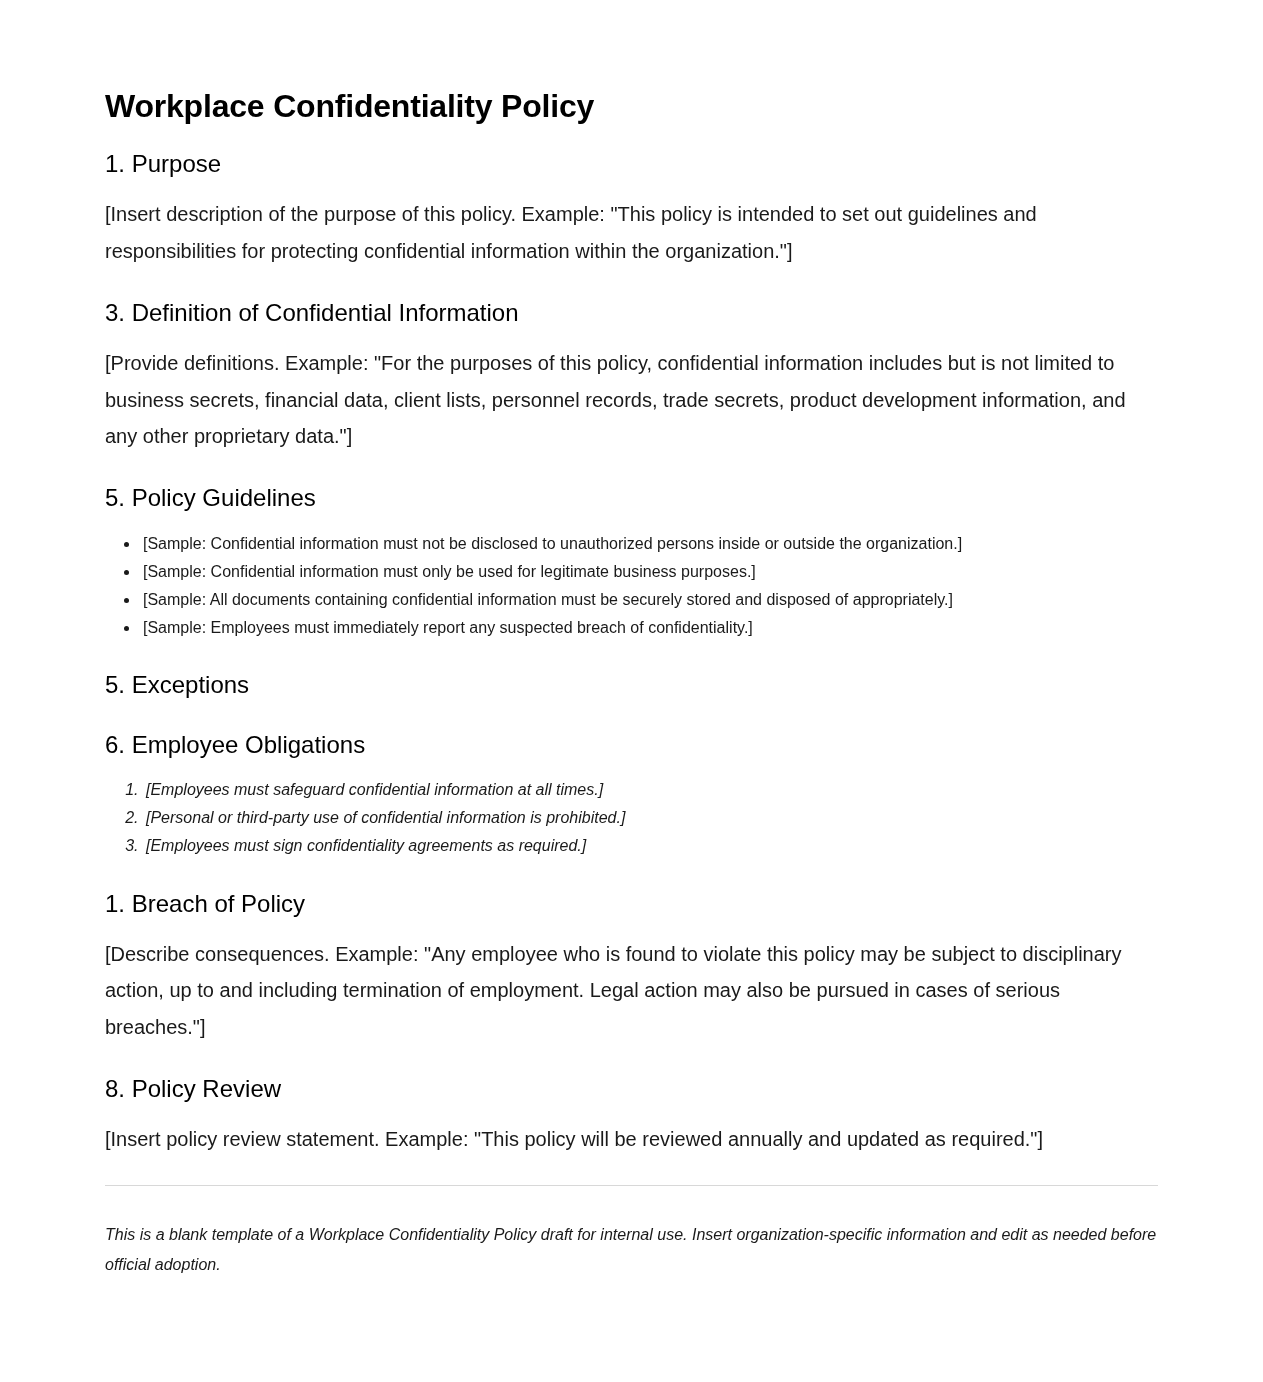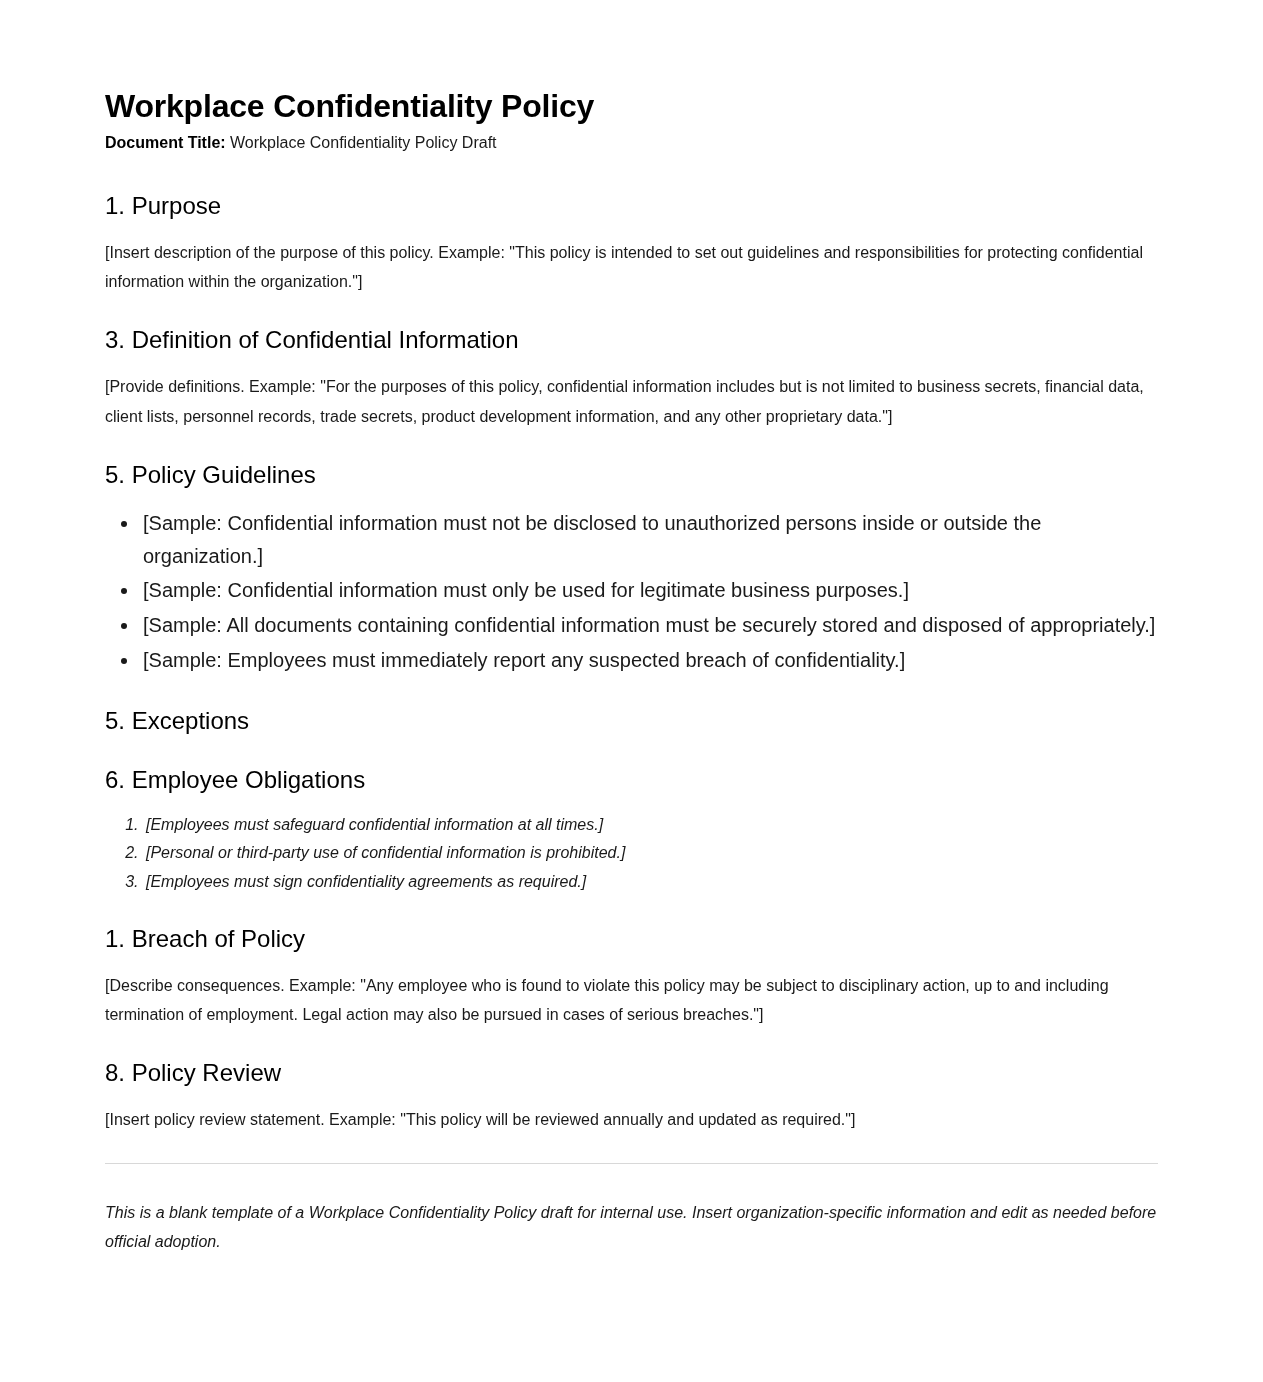--- a/index.html
+++ b/index.html
@@ -22,21 +22,21 @@
   }
   .doc {
     width: 1053px;
   }
 
   h1.doc-title {
     font-size: 32px;
     line-height: 1.25;
     font-weight: bold;
     letter-spacing: -0.2px;
-    margin: 0 0 5px 0;
+    margin: 0 0 22px 0;
     color: #000000;
   }
 
   p.meta-line {
     font-size: 16px;
     line-height: 1.55;
     margin: 0 0 34px 0;
     color: #1a1a1a;
   }
   p.meta-line .meta-label {
@@ -52,34 +52,34 @@
     color: #000000;
   }
 
   section.doc-section {
     margin: 0 0 28px 0;
   }
   section.doc-section:last-of-type {
   }
 
   p.body-text {
-    font-size: 16px;
+    font-size: 20px;
     line-height: 1.82;
     margin: 0;
     color: #1a1a1a;
     text-align: left;
   }
 
   ul.bullet-list {
     margin: 0;
     padding: 0 0 0 35px;
     list-style-type: disc;
   }
   ul.bullet-list li {
-    font-size: 20px;
+    font-size: 16px;
     line-height: 1.64;
     margin: 0 0 2px 0;
     padding-left: 3px;
     color: #1a1a1a;
   }
 
   ol.numbered-list {
     margin: 0;
     padding: 0 0 0 38px;
     list-style-type: decimal;
@@ -109,23 +109,20 @@
   }
 </style>
 </head>
 <body>
 
 <div class="page">
   <article class="doc">
 
     <h1 class="doc-title">Workplace Confidentiality Policy</h1>
 
-    <p class="meta-line">
-      <span class="meta-label">Document Title:</span><span> Workplace Confidentiality Policy Draft</span>
-    </p>
 
     <section class="doc-section">
       <h2 class="section-heading">1. Purpose</h2>
       <p class="body-text">[Insert description of the purpose of this policy. Example: "This policy is intended to set out guidelines and responsibilities for protecting confidential information within the organization."]</p>
     </section>
 
 
     <section class="doc-section">
       <h2 class="section-heading">3. Definition of Confidential Information</h2>
       <p class="body-text">[Provide definitions. Example: "For the purposes of this policy, confidential information includes but is not limited to business secrets, financial data, client lists, personnel records, trade secrets, product development information, and any other proprietary data."]</p>

